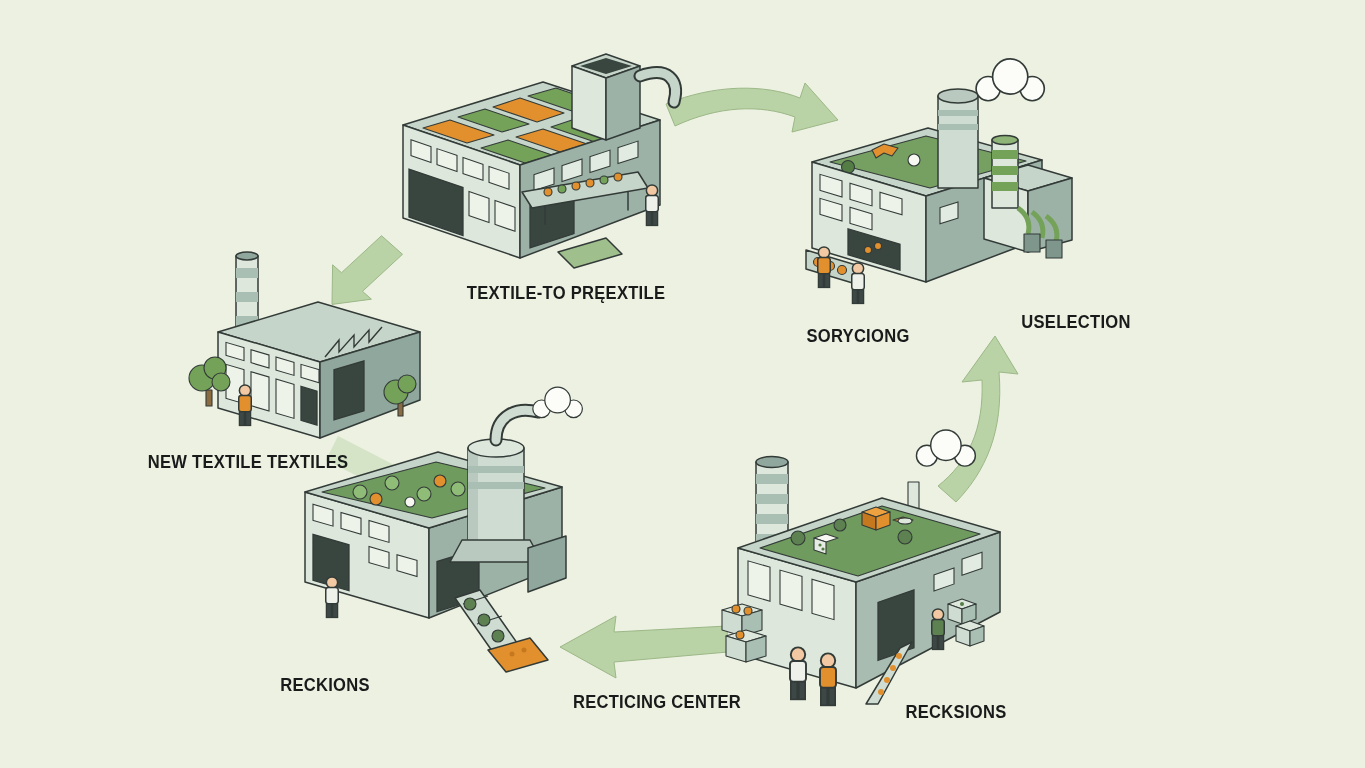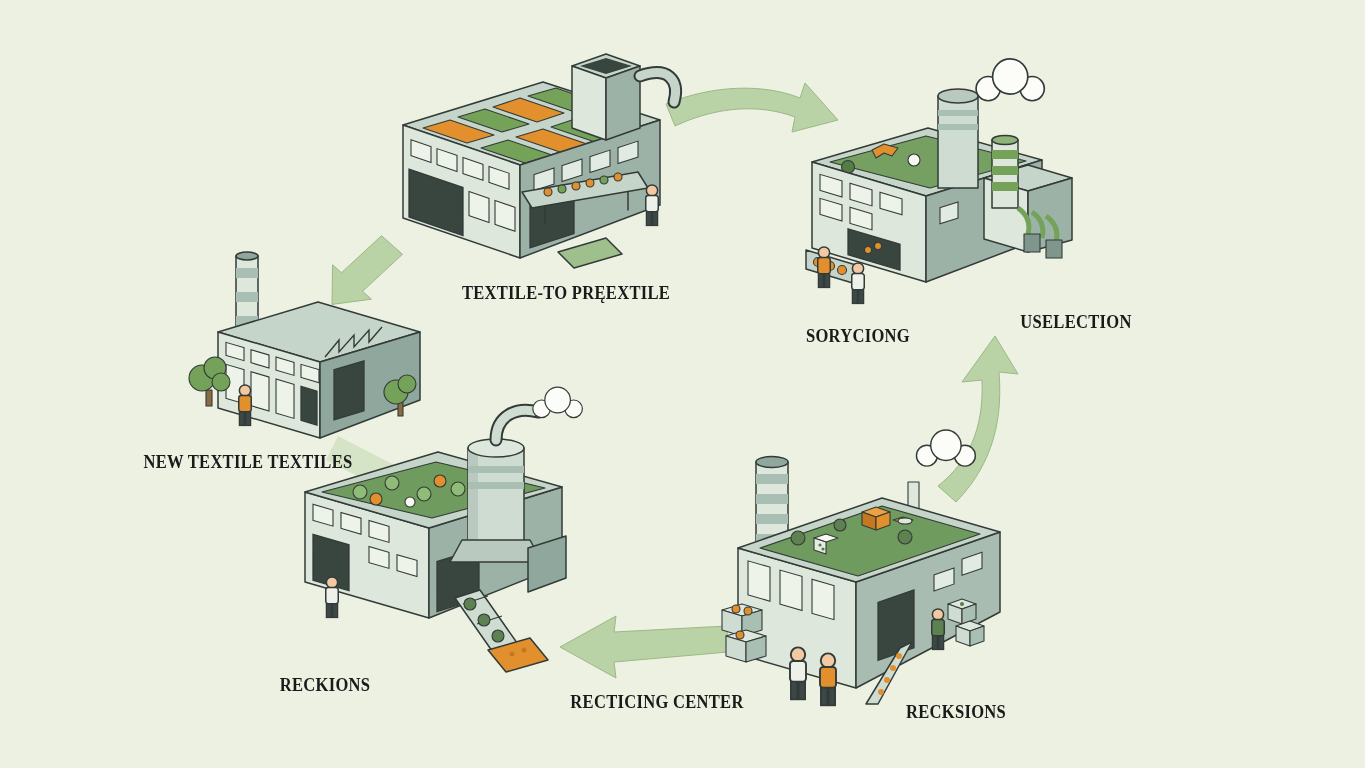--- a/index.html
+++ b/index.html
@@ -1,17 +1,17 @@
 <!DOCTYPE html>
 <html><head>
 <meta charset="utf-8">
 <style>
   html,body{margin:0;padding:0;background:#edf1e2;}
   .stage{position:relative;width:1365px;height:768px;background:#edf1e2;overflow:hidden;
-         font-family:Liberation Serif, serif;}
+         font-family:Liberation Sans, sans-serif;}
   .stage svg{position:absolute;left:0;top:0;}
   .o{stroke:#333b38;stroke-width:1.5;stroke-linejoin:round;stroke-linecap:round;}
   .o2{stroke:#333b38;stroke-width:1.1;stroke-linejoin:round;}
   .win{fill:#eef3ea;stroke:#333b38;stroke-width:1.1;}
   .winD{fill:#e2ebe2;stroke:#333b38;stroke-width:1.1;}
   .dark{fill:#39453f;stroke:#333b38;stroke-width:1.3;}
   .lbl{position:absolute;transform:translateX(-50%) scaleX(0.92);
        font-weight:700;font-size:18px;color:#181b1a;letter-spacing:.3px;white-space:nowrap;}
 </style>
 </head>

